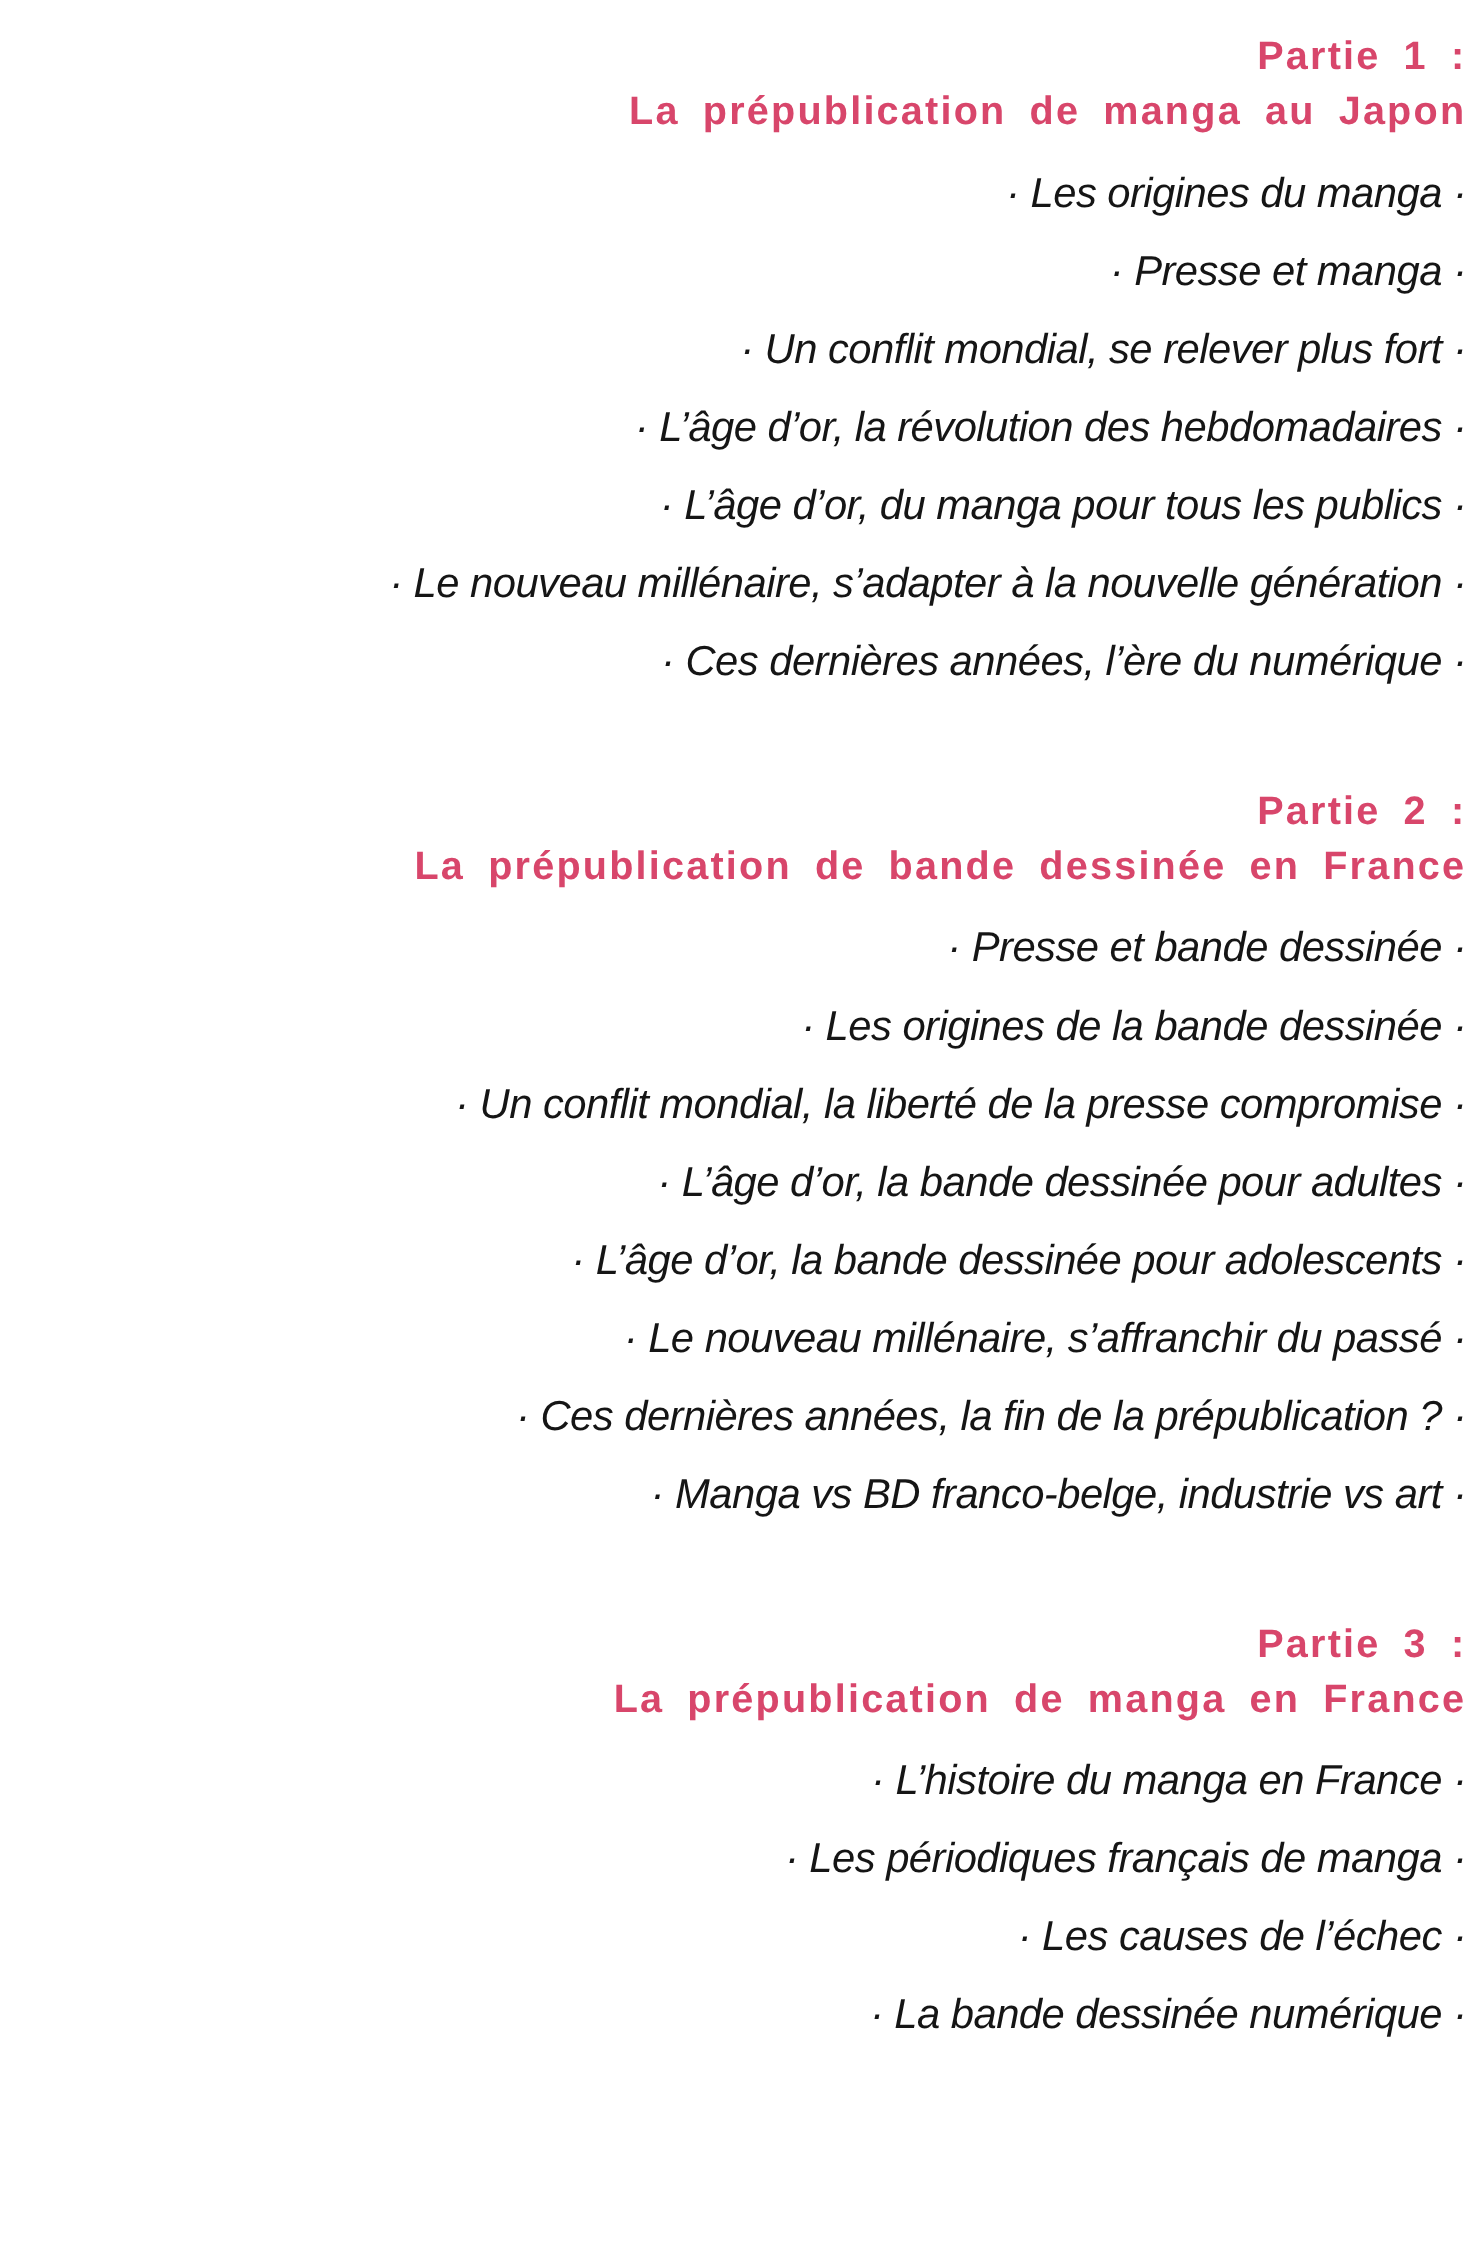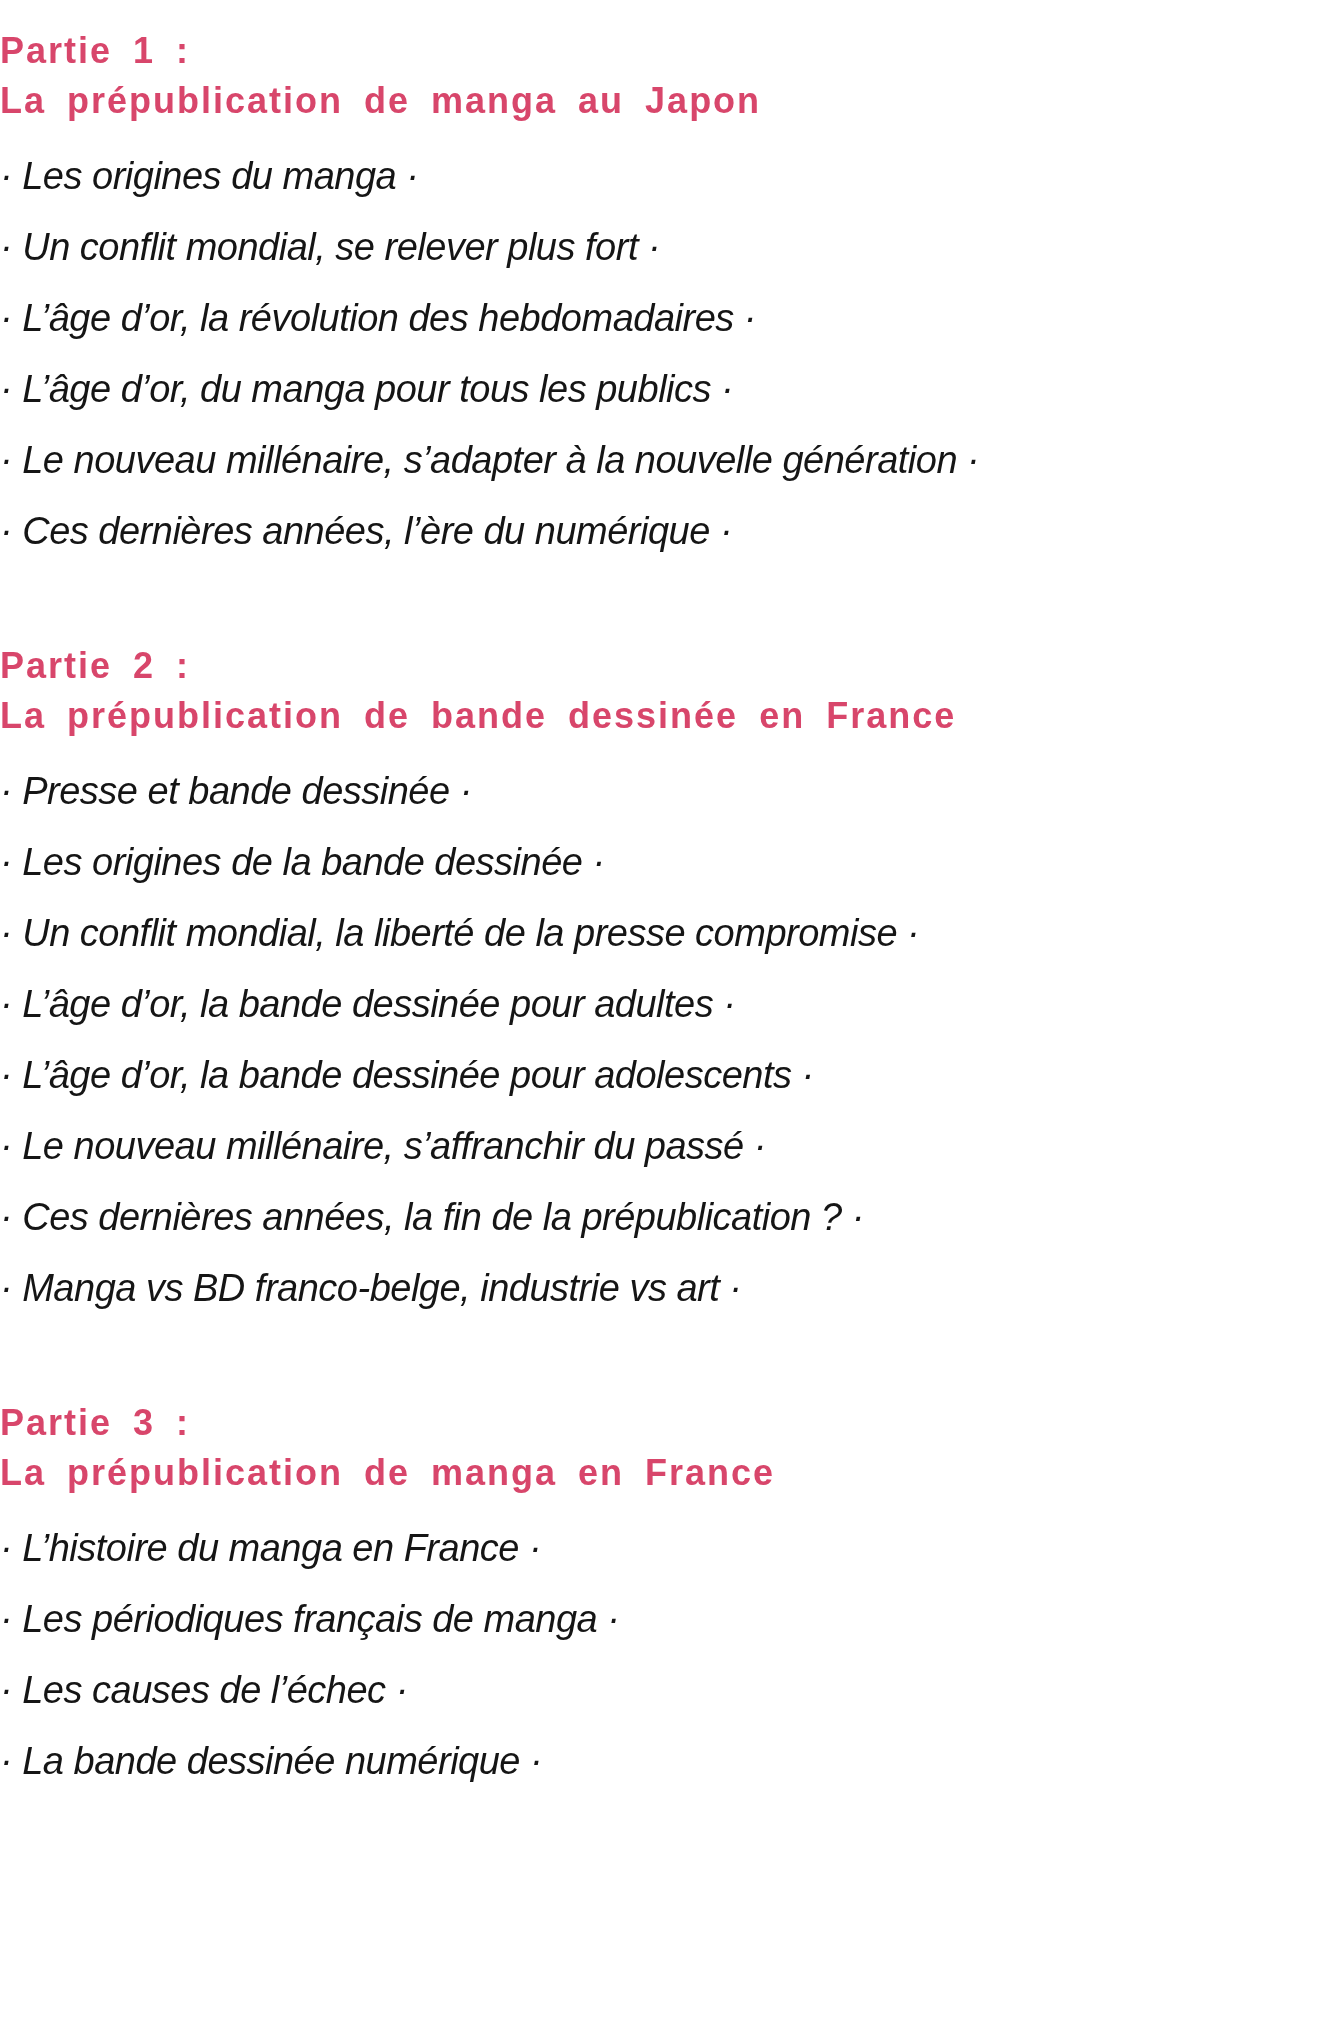--- a/index.html
+++ b/index.html
@@ -12,21 +12,21 @@
     width: 1333px;
     background: var(--bg);
     font-family: "Liberation Sans", sans-serif;
   }
   .page {
     width: 1333px;
     height: 2042px;
     background: var(--bg);
     padding-top: 26px;
     overflow: hidden;
-    text-align: left;
+    text-align: right;
   }
   .toc-section { margin-bottom: 74px; }
   .toc-section:last-child { margin-bottom: 0; }
   .part-label,
   .part-title {
     color: var(--accent);
     font-weight: 700;
     font-size: 36px;
     line-height: 50px;
     letter-spacing: 2px;
@@ -48,20 +48,21 @@
 </head>
 <body>
 
 <div class="page">
 
   <section class="toc-section">
     <h2 class="part-label">Partie 1 :</h2>
     <h2 class="part-title">La prépublication de manga au Japon</h2>
     <ul class="toc-list">
       <li class="toc-item">· Les origines du manga ·</li>
+      <li class="toc-item">· Presse et manga ·</li>
       <li class="toc-item">· Un conflit mondial, se relever plus fort ·</li>
       <li class="toc-item">· L’âge d’or, la révolution des hebdomadaires ·</li>
       <li class="toc-item">· L’âge d’or, du manga pour tous les publics ·</li>
       <li class="toc-item">· Le nouveau millénaire, s’adapter à la nouvelle génération ·</li>
       <li class="toc-item">· Ces dernières années, l’ère du numérique ·</li>
     </ul>
   </section>
 
   <section class="toc-section">
     <h2 class="part-label">Partie 2 :</h2>

